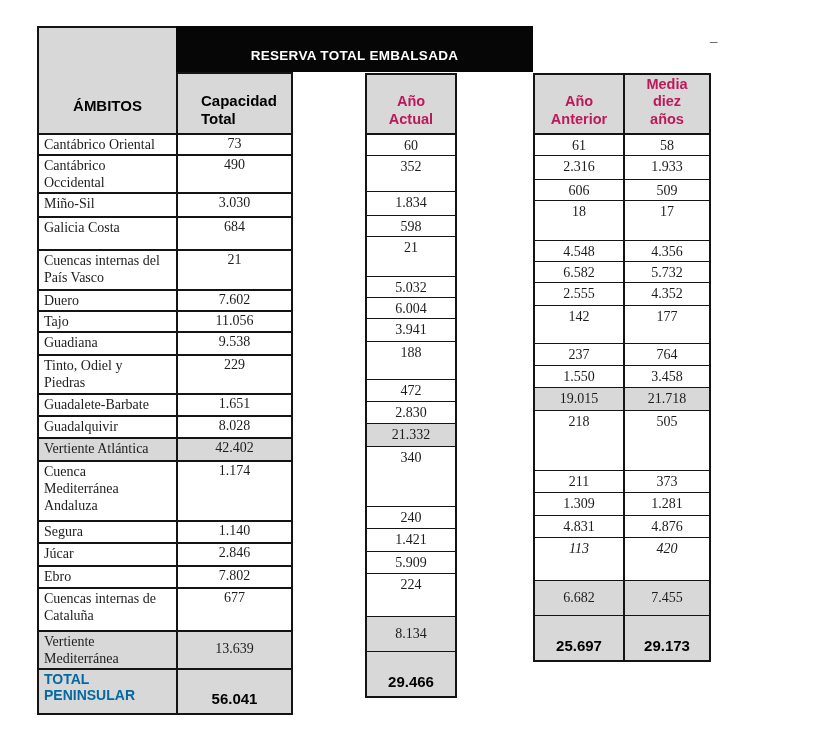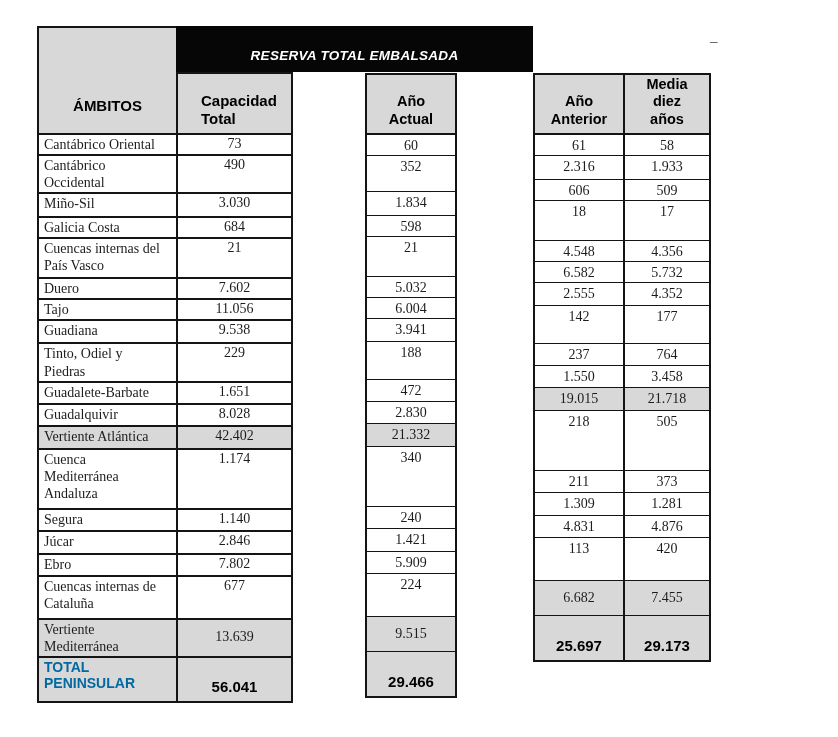--- a/index.html
+++ b/index.html
@@ -31,21 +31,21 @@
     vertical-align:bottom;text-align:left;
     font-size:15px;line-height:1.25;
     padding:0 0 4px 23px;white-space:pre-line;
   }
   
   #strip-actual{left:365px;top:73px;width:90px;}
   #strip-right{left:533px;top:73px;width:176px;}
   .strip th{
     background:#d8d8d8;vertical-align:bottom;text-align:center;
     font-family:"Liberation Sans","DejaVu Sans",sans-serif;
-    font-weight:bold;color:#000000;font-size:14.5px;line-height:1.2;
+    font-weight:bold;color:#be185d;font-size:14.5px;line-height:1.2;
     padding:0 0 5px 0;white-space:pre-line;
   }
   .strip td{border-width:1px 2px;}
   .strip tr:last-child td{border-bottom-width:2px;}
   .strip td.num{padding-top:3px;}
   
   td.lbl{
     text-align:left;vertical-align:top;
     font-size:14px;line-height:1.22;
     padding:1px 14px 1px 5px;
@@ -64,21 +64,21 @@
     font-family:"Liberation Sans","DejaVu Sans",sans-serif;
     font-weight:bold;font-size:15px;color:#000;
     vertical-align:bottom;padding-bottom:6px;
   }
   tr.row-mid td.num{vertical-align:middle;padding-top:0;}
   
   #banner{
     position:absolute;left:176px;top:26px;width:357px;height:46px;
     background:#060606;z-index:5;
     display:flex;align-items:flex-end;justify-content:center;
-    padding-bottom:9px;box-sizing:border-box;font-style:italic;
+    padding-bottom:9px;box-sizing:border-box;
   }
   #banner span{
     color:#ffffff;font-family:"Liberation Sans","DejaVu Sans",sans-serif;
     font-weight:bold;font-size:13.5px;letter-spacing:0.3px;
   }
   
   #stray-dash{
     position:absolute;left:710px;top:33px;
     font-size:15px;color:#3a3a3a;
   }
@@ -113,21 +113,21 @@
         <td class="num">73</td>
       </tr>
       <tr class="row-basin" style="height: 36px;">
         <td class="lbl">Cantábrico Occidental</td>
         <td class="num">490</td>
       </tr>
       <tr class="row-basin" style="height: 24px;">
         <td class="lbl">Miño-Sil</td>
         <td class="num">3.030</td>
       </tr>
-      <tr class="row-basin" style="height: 21px;">
+      <tr class="row-basin" style="height: 33px;">
         <td class="lbl">Galicia Costa</td>
         <td class="num">684</td>
       </tr>
       <tr class="row-basin" style="height: 40px;">
         <td class="lbl">Cuencas internas del País Vasco</td>
         <td class="num">21</td>
       </tr>
       <tr class="row-basin" style="height: 19px;">
         <td class="lbl">Duero</td>
         <td class="num">7.602</td>
@@ -243,21 +243,21 @@
       <tr class="row-basin" style="height: 23px;">
         <td class="num">1.421</td>
       </tr>
       <tr class="row-basin" style="height: 22px;">
         <td class="num">5.909</td>
       </tr>
       <tr class="row-basin" style="height: 43px;">
         <td class="num">224</td>
       </tr>
       <tr class="row-subtotal row-mid" style="height: 35px;">
-        <td class="num">9.515</td>
+        <td class="num">8.134</td>
       </tr>
       <tr class="row-total" style="height: 45px;">
         <td class="num">29.466</td>
       </tr>
     </tbody>
 </table>
 
 <table class="tbl strip" id="strip-right">
   <colgroup>
       <col style="width:90px">
@@ -326,21 +326,21 @@
         <td class="num">373</td>
       </tr>
       <tr class="row-basin" style="height: 23px;">
         <td class="num">1.309</td>
         <td class="num">1.281</td>
       </tr>
       <tr class="row-basin" style="height: 22px;">
         <td class="num">4.831</td>
         <td class="num">4.876</td>
       </tr>
-      <tr class="row-basin" style="height: 43px;">
+      <tr class="row-basin" style="height: 43px; font-style: italic;">
         <td class="num">113</td>
         <td class="num">420</td>
       </tr>
       <tr class="row-subtotal row-mid" style="height: 35px;">
         <td class="num">6.682</td>
         <td class="num">7.455</td>
       </tr>
       <tr class="row-total" style="height: 45px;">
         <td class="num">25.697</td>
         <td class="num">29.173</td>

